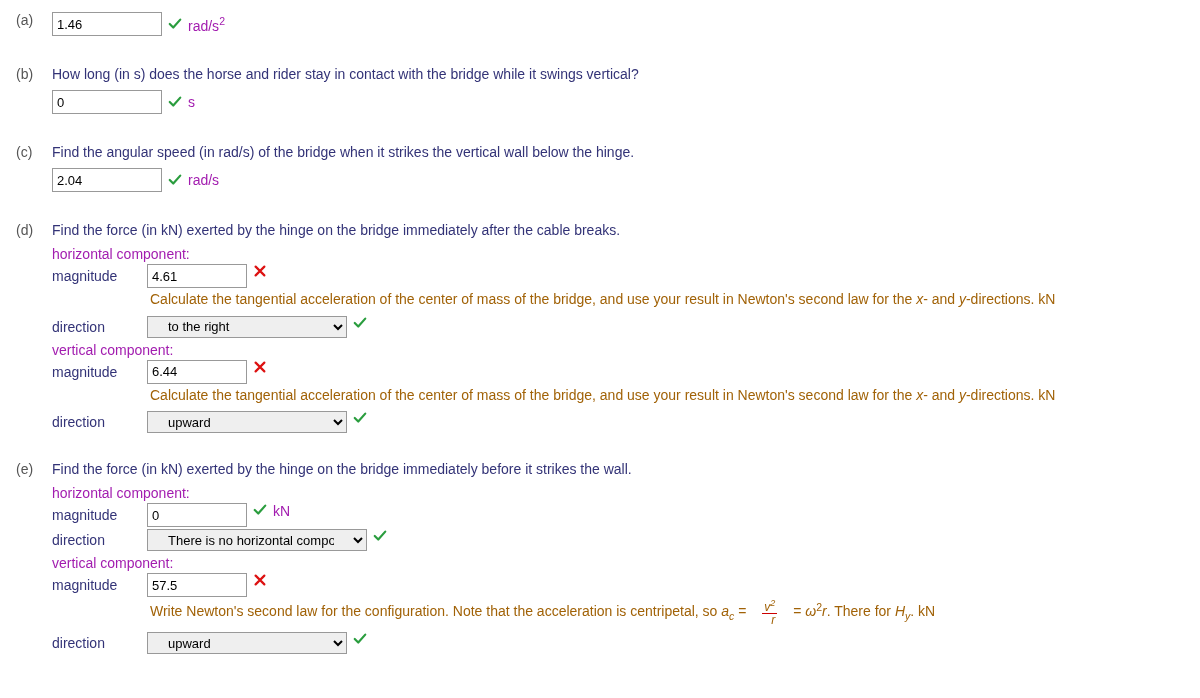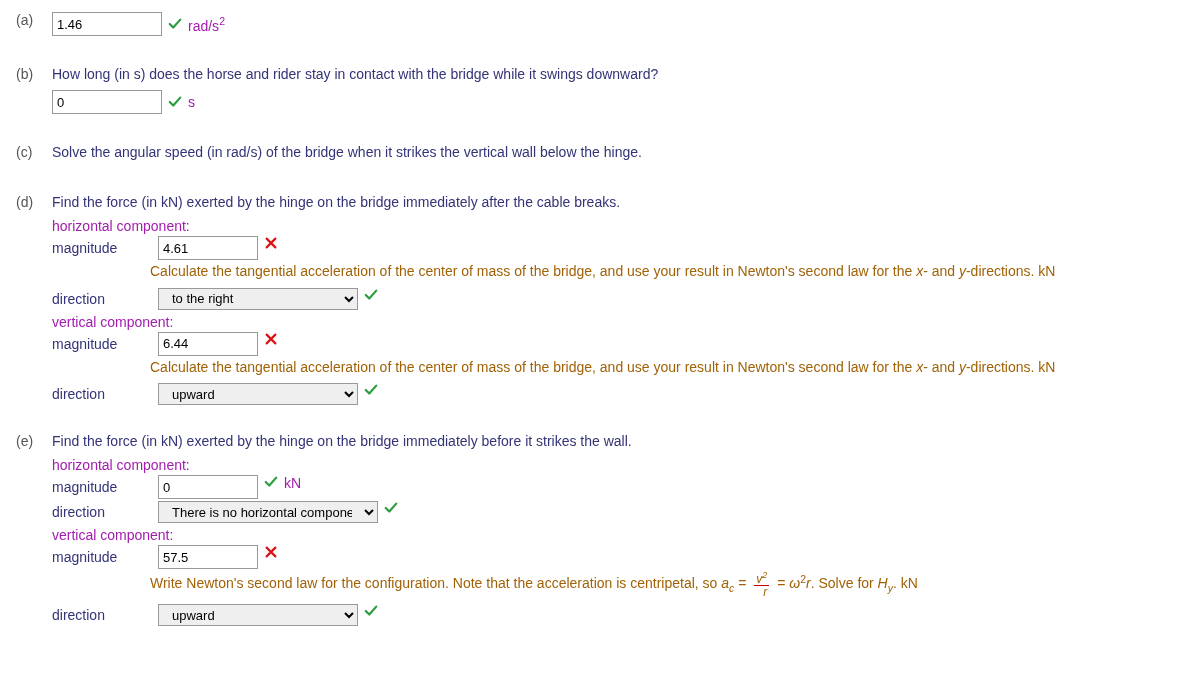--- a/index.html
+++ b/index.html
@@ -41,21 +41,21 @@
     padding: 2px 4px;
     height: 18px;
     box-sizing: content-box;
     font-family: Arial, Helvetica, sans-serif;
   }
   .w-med { width: 100px; }
   .w-sm { width: 90px; }
   select {
     border: 1px solid #999;
     font-size: 13px;
-    padding: 1px 9px;
+    padding: 1px 16px;
     height: 22px;
     font-family: Arial, Helvetica, sans-serif;
   }
   .sel-med { width: 200px; }
   .sel-lg { width: 220px; }
   .icon {
     width: 14px;
     height: 14px;
     display: inline-block;
     flex: 0 0 14px;
@@ -63,21 +63,21 @@
   .unit {
     color: #a21caf;
   }
   .subhead {
     color: #a21caf;
     margin: 4px 0 2px 0;
   }
   .field-row {
     display: flex;
     align-items: center;
-    gap: 16px;
+    gap: 5px;
     margin-bottom: 2px;
   }
   .field-label {
     width: 90px;
     flex: 0 0 90px;
     color: #337;
   }
   .inline-rest {
     flex: 1;
     display: flex;
@@ -93,21 +93,21 @@
   }
   sup { font-size: 0.75em; }
   sub { font-size: 0.75em; }
   .ital { font-style: italic; }
   .frac {
     display: inline-flex;
     flex-direction: column;
     align-items: flex-end;
     vertical-align: middle;
     font-style: italic;
-    margin: 0 4px;
+    margin: 0 12px;
     line-height: 1;
   }
   .frac .num { border-bottom: 1px solid #c00; padding: 0 2px; font-size: 12px; }
   .frac .den { padding: 0 2px; font-size: 12px; }
 </style>
 </head>
 <body>
 
 <div class="part">
   <div class="part-row">
@@ -125,39 +125,48 @@
         </span>
       </div>
     </div>
   </div>
 </div>
 
 <div class="part">
   <div class="part-row">
     <div class="part-label">(b)</div>
     <div class="part-body">
-      <div class="prompt">How long (in s) does the horse and rider stay in contact with the bridge while it swings downward?</div>
+      <div class="prompt">How long (in s) does the horse and rider stay in contact with the bridge while it swings vertical?</div>
       <div class="answer-line">
         <input type="text" class="w-med" value="0" style="">
         <span class="icon">
           <svg viewBox="0 0 16 16">
               <path d="M2 8 L6 12 L14 3" stroke="#2a9d3e" stroke-width="2.5" fill="none" stroke-linecap="round" stroke-linejoin="round"></path>
             </svg>
         </span>
         <span class="unit">s</span>
       </div>
     </div>
   </div>
 </div>
 
 <div class="part">
   <div class="part-row">
     <div class="part-label">(c)</div>
     <div class="part-body">
-      <div class="prompt">Solve the angular speed (in rad/s) of the bridge when it strikes the vertical wall below the hinge.</div>
+      <div class="prompt">Find the angular speed (in rad/s) of the bridge when it strikes the vertical wall below the hinge.</div>
+      <div class="answer-line">
+        <input type="text" class="w-med" value="2.04" style="">
+        <span class="icon">
+          <svg viewBox="0 0 16 16">
+              <path d="M2 8 L6 12 L14 3" stroke="#2a9d3e" stroke-width="2.5" fill="none" stroke-linecap="round" stroke-linejoin="round"></path>
+            </svg>
+        </span>
+        <span class="unit">rad/s</span>
+      </div>
     </div>
   </div>
 </div>
 
 <div class="part">
   <div class="part-row">
     <div class="part-label">(d)</div>
     <div class="part-body">
       <div class="prompt">Find the force (in kN) exerted by the hinge on the bridge immediately after the cable breaks.</div>
 
@@ -264,21 +273,21 @@
             <svg viewBox="0 0 16 16">
                 <path d="M3 3 L13 13 M13 3 L3 13" stroke="#d11" stroke-width="2.5" fill="none" stroke-linecap="round"></path>
               </svg>
           </span>
         </div>
       </div>
       <div class="feedback indent-under-input">
         <span>Write Newton's second law for the configuration. Note that the acceleration is centripetal, so </span><span class="ital">a</span><sub class="ital">c</sub><span> = </span><span class="frac">
             <span class="num"><span>v</span><sup>2</sup></span>
             <span class="den">r</span>
-          </span><span> = </span><span class="ital">ω</span><sup>2</sup><span class="ital">r</span><span>. Solve for </span><span class="ital">H</span><sub class="ital">y</sub><span>. kN</span>
+          </span><span> = </span><span class="ital">ω</span><sup>2</sup><span class="ital">r</span><span>. There for </span><span class="ital">H</span><sub class="ital">y</sub><span>. kN</span>
       </div>
       <div class="field-row">
         <div class="field-label">direction</div>
         <div class="inline-rest">
           <select class="sel-med">
             <option>upward</option>
           </select>
           <span class="icon">
             <svg viewBox="0 0 16 16">
                 <path d="M2 8 L6 12 L14 3" stroke="#2a9d3e" stroke-width="2.5" fill="none" stroke-linecap="round" stroke-linejoin="round"></path>

